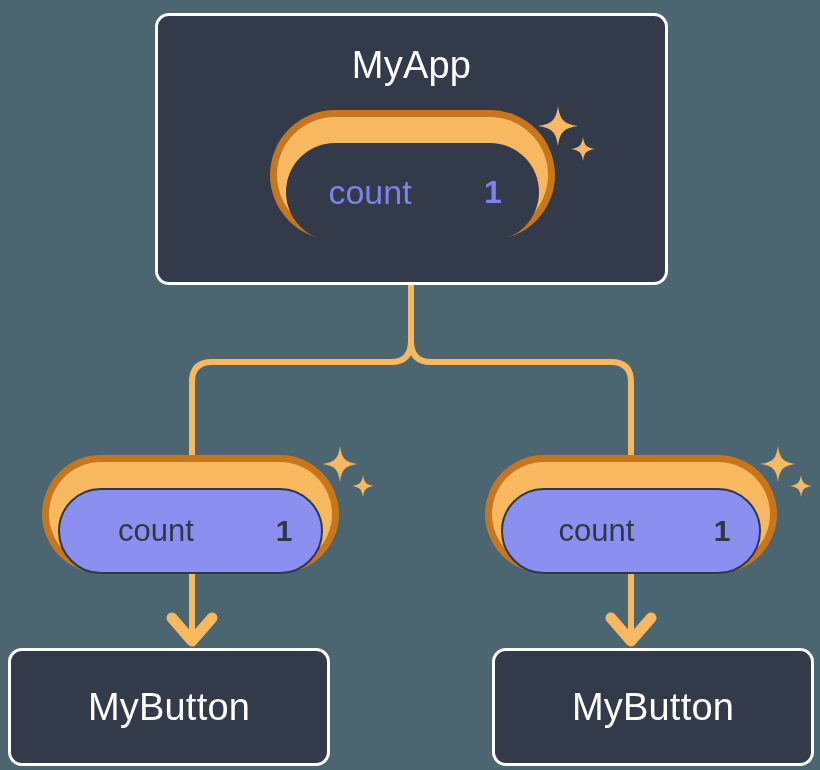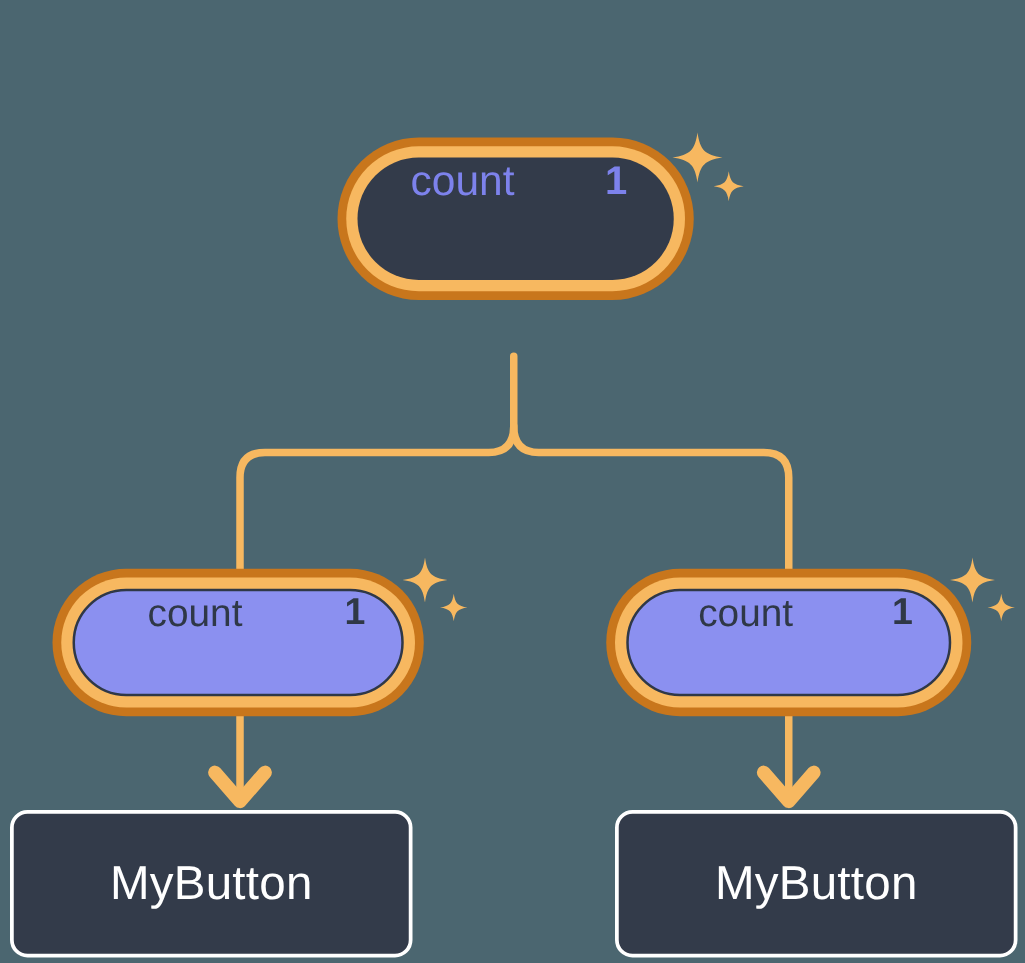--- a/index.html
+++ b/index.html
@@ -98,22 +98,23 @@
     
     background: #f7b860;
     padding: 9px;
   }
   .pill-inner {
     box-sizing: border-box;
     width: 100%;
     height: 100%;
     border-radius: 999px;
     display: flex;
-    align-items: flex-start;
+    align-items: center;
     overflow: hidden;
+    margin-top: 17px;
   }
   
   .pill.dark .pill-inner {
     background: #333b4a;
   }
   
   .pill.purple .pill-inner {
     background: #8b90f0;
     border: 2px solid #2f3847;
   }
@@ -190,20 +191,23 @@
              Q 631 362 631 382
              L 631 462" fill="none" stroke="#f7b860" stroke-width="6" stroke-linecap="round"></path>
 
     <path d="M 192 566 L 192 640" fill="none" stroke="#f7b860" stroke-width="6" stroke-linecap="butt"></path>
     <path d="M 172 618 L 192 641 L 212 618" fill="none" stroke="#f7b860" stroke-width="11" stroke-linecap="round" stroke-linejoin="round"></path>
 
     <path d="M 631 566 L 631 640" fill="none" stroke="#f7b860" stroke-width="6" stroke-linecap="butt"></path>
     <path d="M 611 618 L 631 641 L 651 618" fill="none" stroke="#f7b860" stroke-width="11" stroke-linecap="round" stroke-linejoin="round"></path>
   </svg>
 
+  <div class="comp-box" id="myapp-box">
+    <div class="comp-title">MyApp</div>
+  </div>
 
   <div class="pill-wrap" style="left:270px; top:110px;">
     <div class="pill dark" id="pill-myapp" style="width:285px; height:130px;">
       <div class="pill-mid">
         <div class="pill-inner">
           <div class="pill-key">count</div>
           <div class="divider"></div>
           <div class="pill-val">1</div>
         </div>
       </div>

